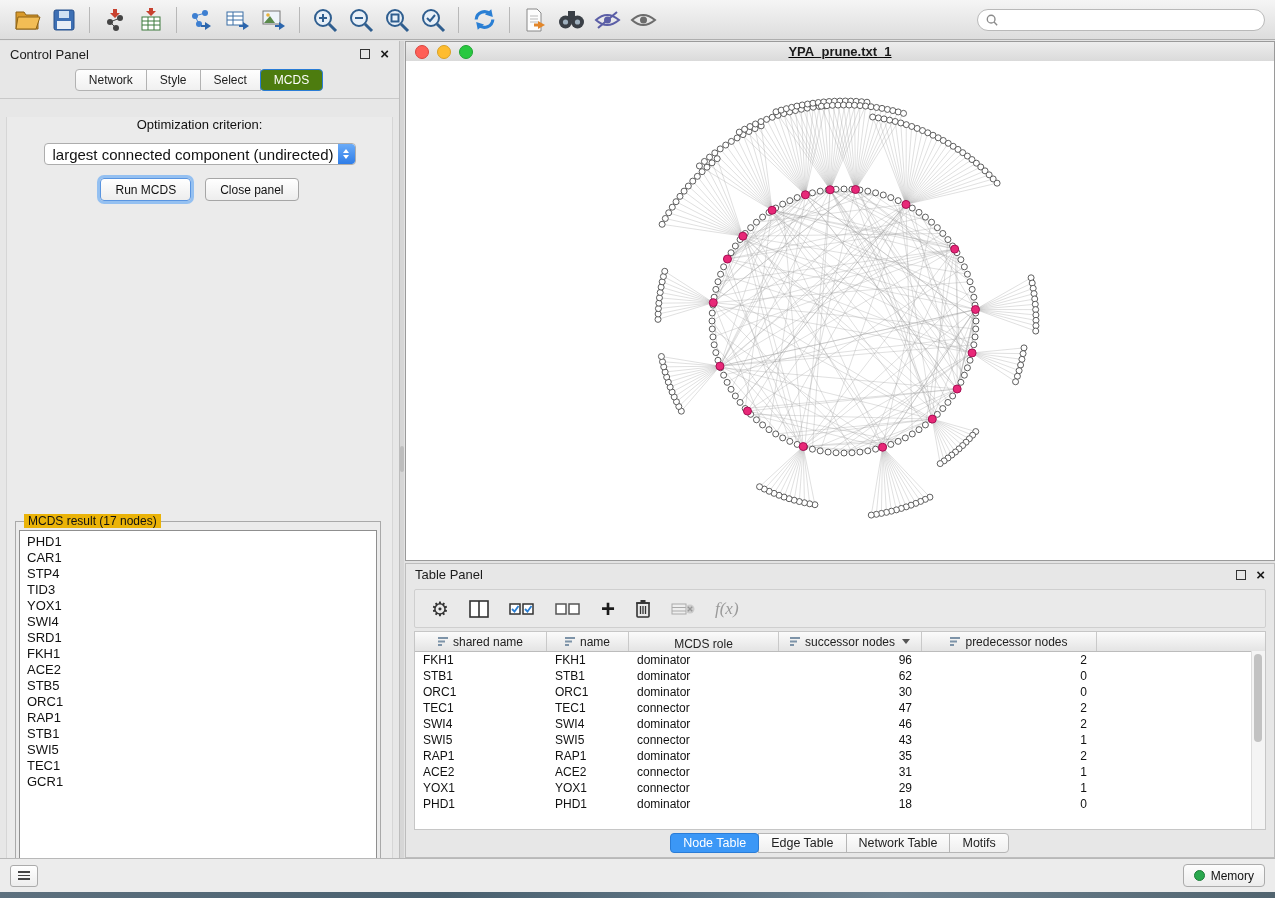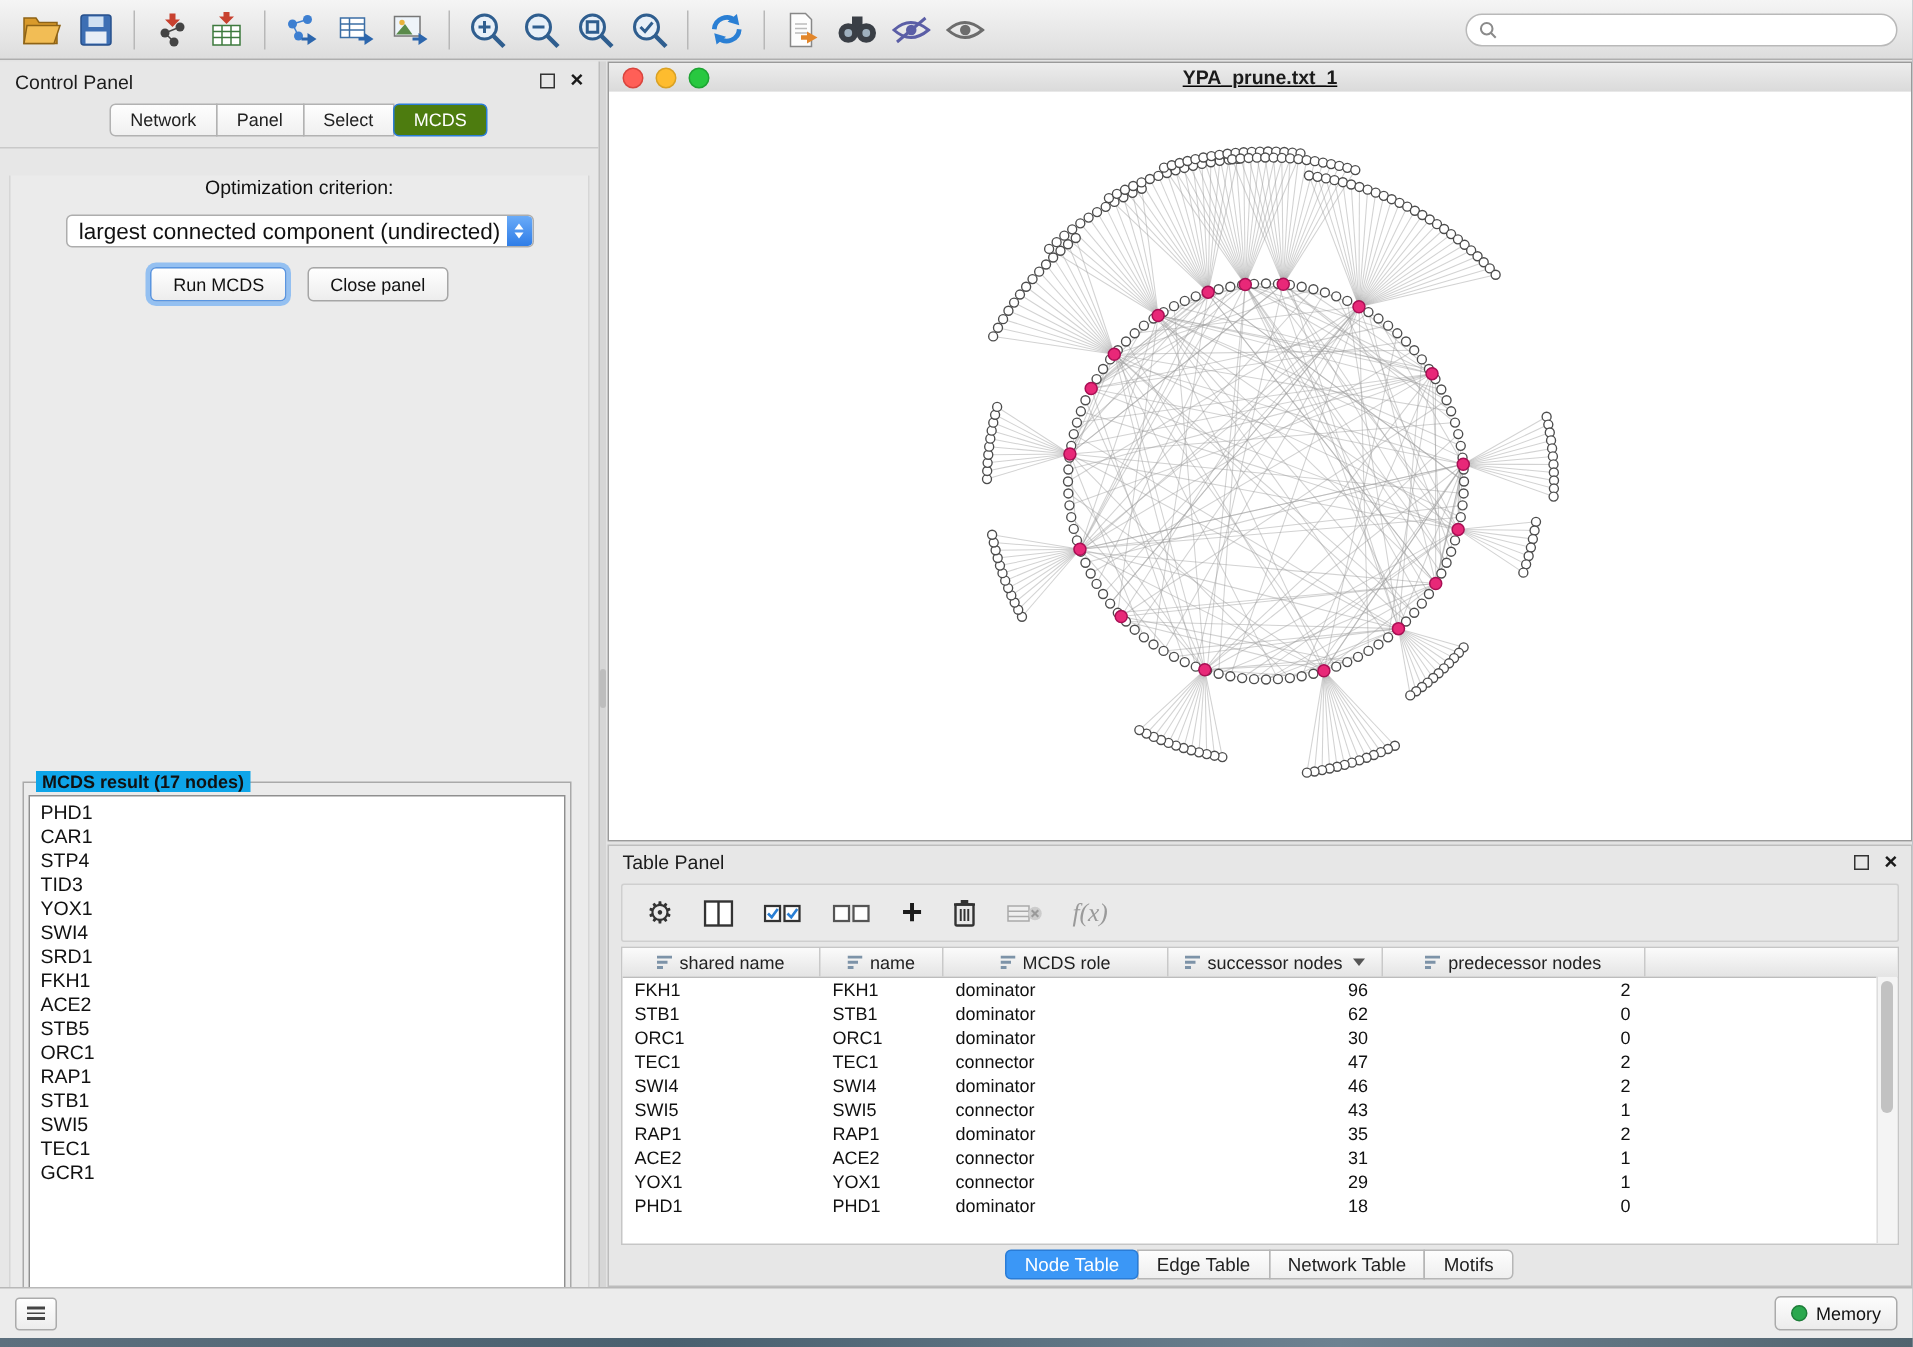--- a/index.html
+++ b/index.html
@@ -29,21 +29,21 @@
   .opt-label{text-align:center;margin-top:18px;font-size:13px;color:#111;}
   .dropdown{width:312px;height:22px;margin:11px auto 0 auto;background:#fff;border:1px solid #adadad;border-radius:4px;display:flex;align-items:center;box-sizing:border-box;overflow:hidden;cursor:default;}
   .dropdown .dd-text{flex:1;font-size:15px;padding-left:8px;color:#111;white-space:nowrap;}
   .stepper{width:17px;height:100%;background:linear-gradient(#6aabf8,#2f7de7);display:flex;flex-direction:column;align-items:center;justify-content:center;gap:2px;border-radius:0 3px 3px 0;}
   .tri-up{width:0;height:0;border-left:3.5px solid transparent;border-right:3.5px solid transparent;border-bottom:4px solid #fff;}
   .tri-dn{width:0;height:0;border-left:3.5px solid transparent;border-right:3.5px solid transparent;border-top:4px solid #fff;}
   .btn-row{display:flex;justify-content:center;gap:14px;margin-top:13px;}
   .btn{height:23px;padding:0 14px;font-size:12px;font-family:"Liberation Sans",sans-serif;background:linear-gradient(#ffffff,#ededed);border:1px solid #a6a6a6;border-radius:4px;color:#111;}
   .btn.focused{box-shadow:0 0 0 3px rgba(77,157,245,.55);border-color:#5a95e0;}
   .result-fieldset{position:absolute;left:8px;top:404px;width:366px;height:378px;border:1px solid #a9a9a9;box-sizing:border-box;background:#ebebeb;}
-  .result-legend{position:absolute;top:-8px;left:8px;background:#0ea5e9;padding:0 4px;font-size:12px;color:#111;font-weight:bold;}
+  .result-legend{position:absolute;top:-8px;left:8px;background:#eab308;padding:0 4px;font-size:12px;color:#111;}
   .result-list{position:absolute;left:3px;right:3px;top:8px;bottom:3px;background:#fff;border:1px solid #8f8f8f;overflow:hidden;padding:3px 0 0 7px;font-size:13px;line-height:16px;color:#111;}
 
   
   .v-split{position:absolute;left:400px;top:41px;width:4px;height:817px;background:#d6d6d6;}
   .v-split .grip{position:absolute;top:405px;left:0px;width:4px;height:26px;background:#bdbdbd;border-radius:2px;}
 
   
   .network-window{position:absolute;left:405px;top:41px;width:870px;height:520px;background:#fff;border:1px solid #9a9a9a;box-sizing:border-box;}
   .net-titlebar{height:19px;background:linear-gradient(#ededed,#dadada);border-bottom:1px solid #b5b5b5;position:relative;display:flex;align-items:center;justify-content:center;text-decoration:underline;}
   .net-title{font-size:13px;font-weight:bold;color:#1b1b1b;}
@@ -233,21 +233,21 @@
   <div class="control-panel">
     <div class="panel-header">
       <span>Control Panel</span>
       <span class="ph-icons">
         <span class="float-ic"></span>
         <span class="close-ic">×</span>
       </span>
     </div>
     <div class="tab-strip">
         <div class="ctab">Network</div>
-        <div class="ctab">Panel</div>
+        <div class="ctab">Style</div>
         <div class="ctab">Select</div>
         <div class="ctab active">MCDS</div>
       </div>
     <div class="panel-body">
       <div class="opt-label">Optimization criterion:</div>
       <div class="dropdown">
         <span class="dd-text">largest connected component (undirected)</span>
         <span class="stepper">
             <span class="tri-up"></span>
             <span class="tri-dn"></span>
@@ -1023,21 +1023,21 @@
             <span class="th-label">shared name</span>
           </div>
           <div class="th" style="width: 82px;">
             <svg width="10" height="9" viewBox="0 0 10 9">
               <rect x="0" y="0" width="10" height="2" fill="#7d93a8"></rect>
               <rect x="0" y="3.5" width="7" height="2" fill="#7d93a8"></rect>
               <rect x="0" y="7" width="4" height="2" fill="#7d93a8"></rect>
             </svg>
             <span class="th-label">name</span>
           </div>
-          <div class="th" style="width: 150px;">
+          <div class="th" style="width: 150px; flex-direction: column;">
             <svg width="10" height="9" viewBox="0 0 10 9">
               <rect x="0" y="0" width="10" height="2" fill="#7d93a8"></rect>
               <rect x="0" y="3.5" width="7" height="2" fill="#7d93a8"></rect>
               <rect x="0" y="7" width="4" height="2" fill="#7d93a8"></rect>
             </svg>
             <span class="th-label">MCDS role</span>
           </div>
           <div class="th" style="width: 143px;">
             <svg width="10" height="9" viewBox="0 0 10 9">
               <rect x="0" y="0" width="10" height="2" fill="#7d93a8"></rect>

